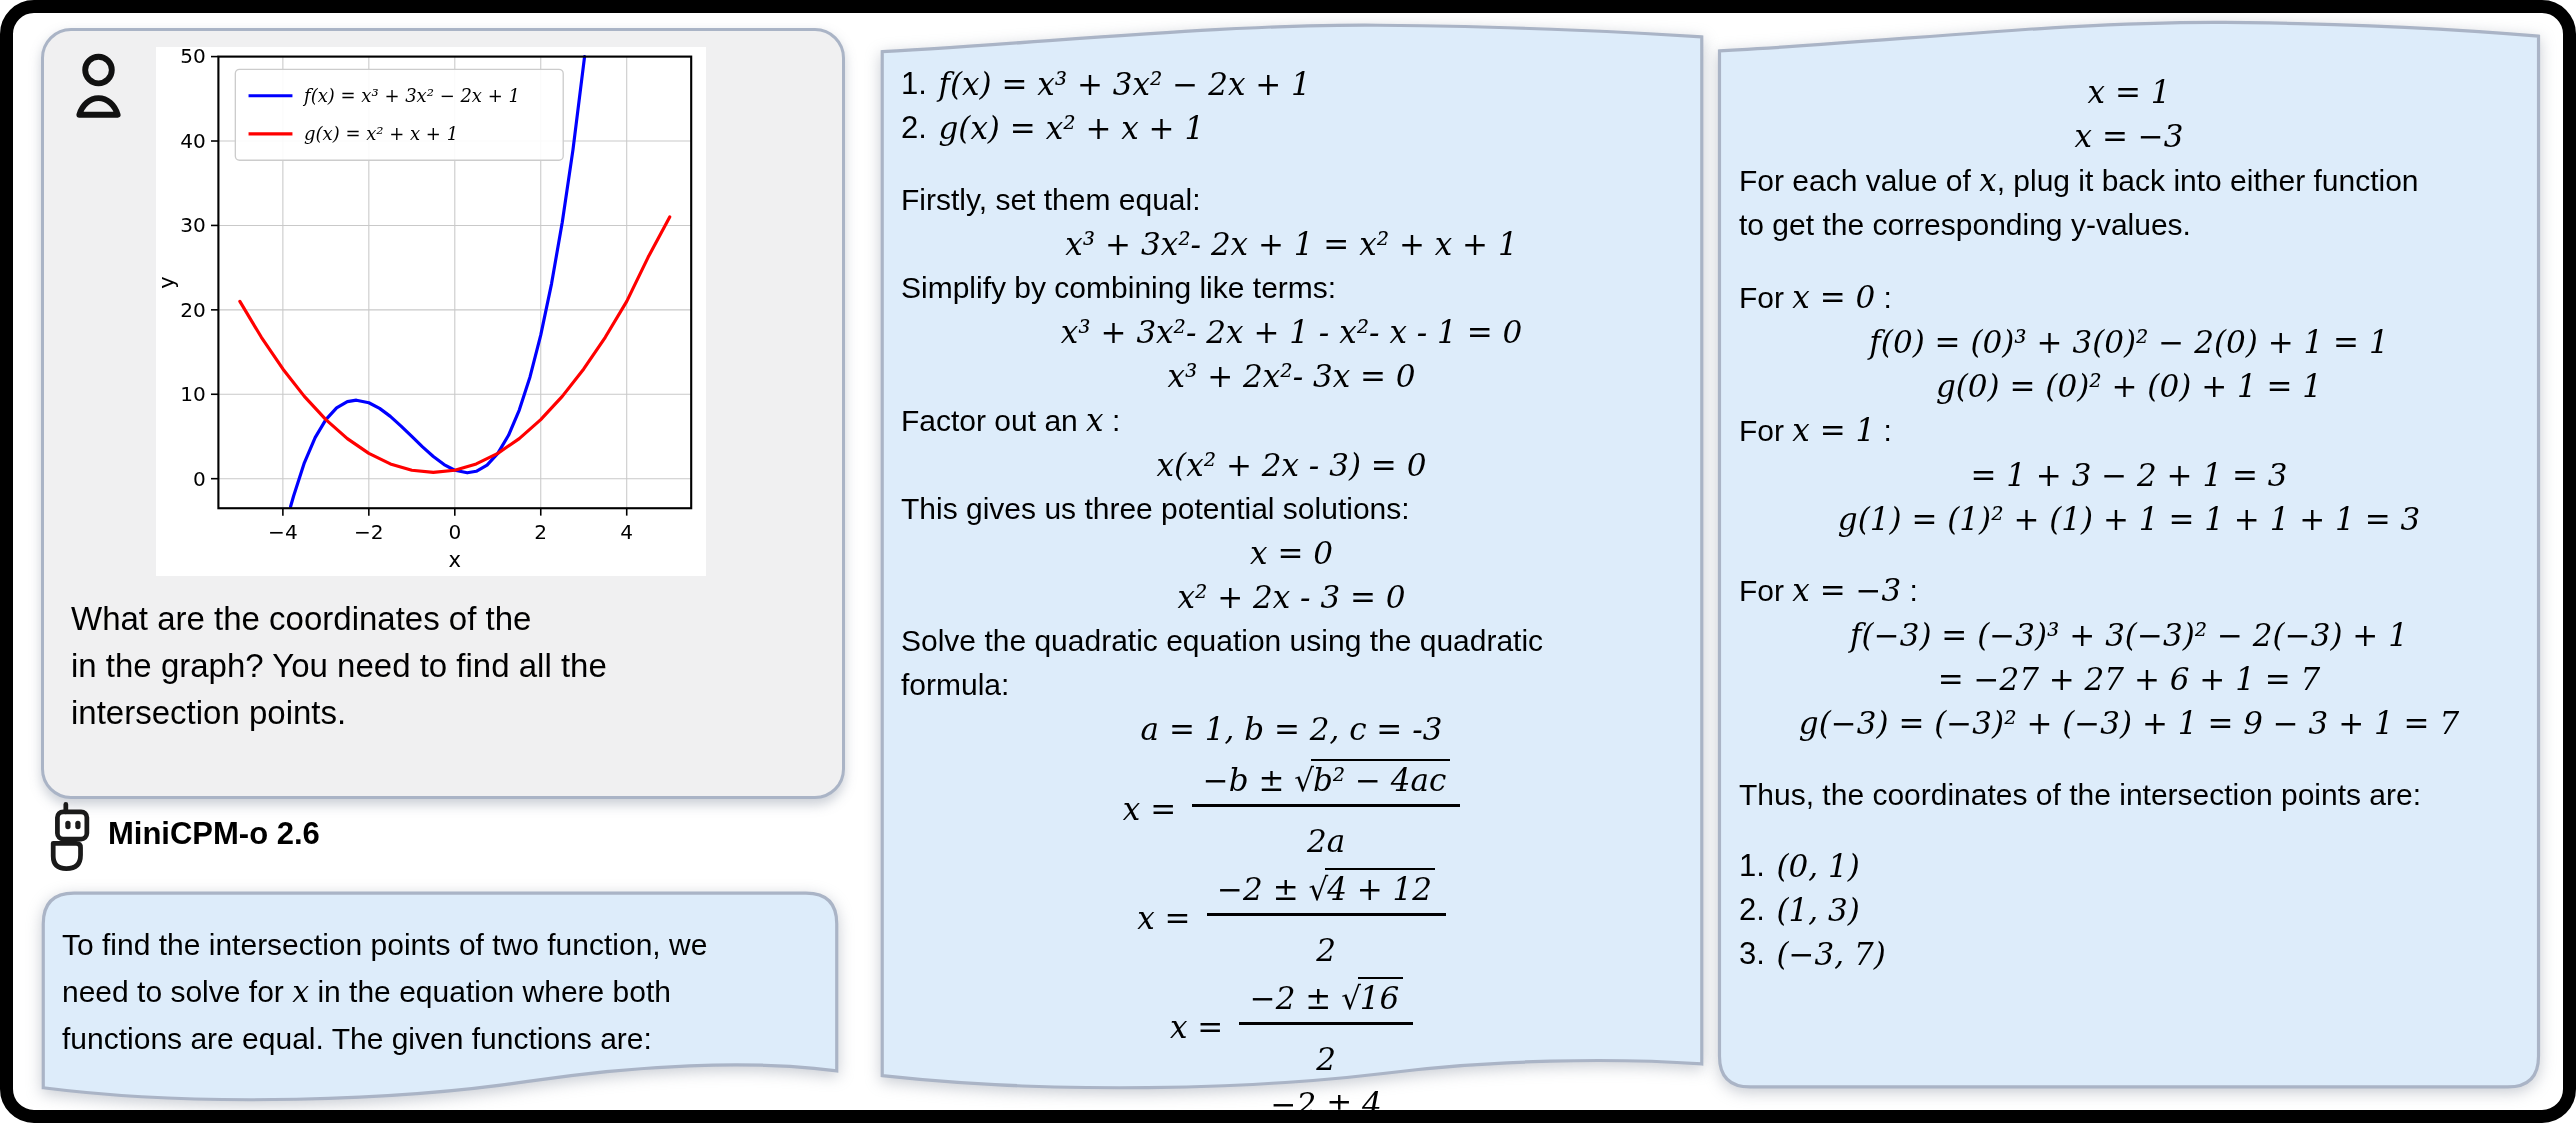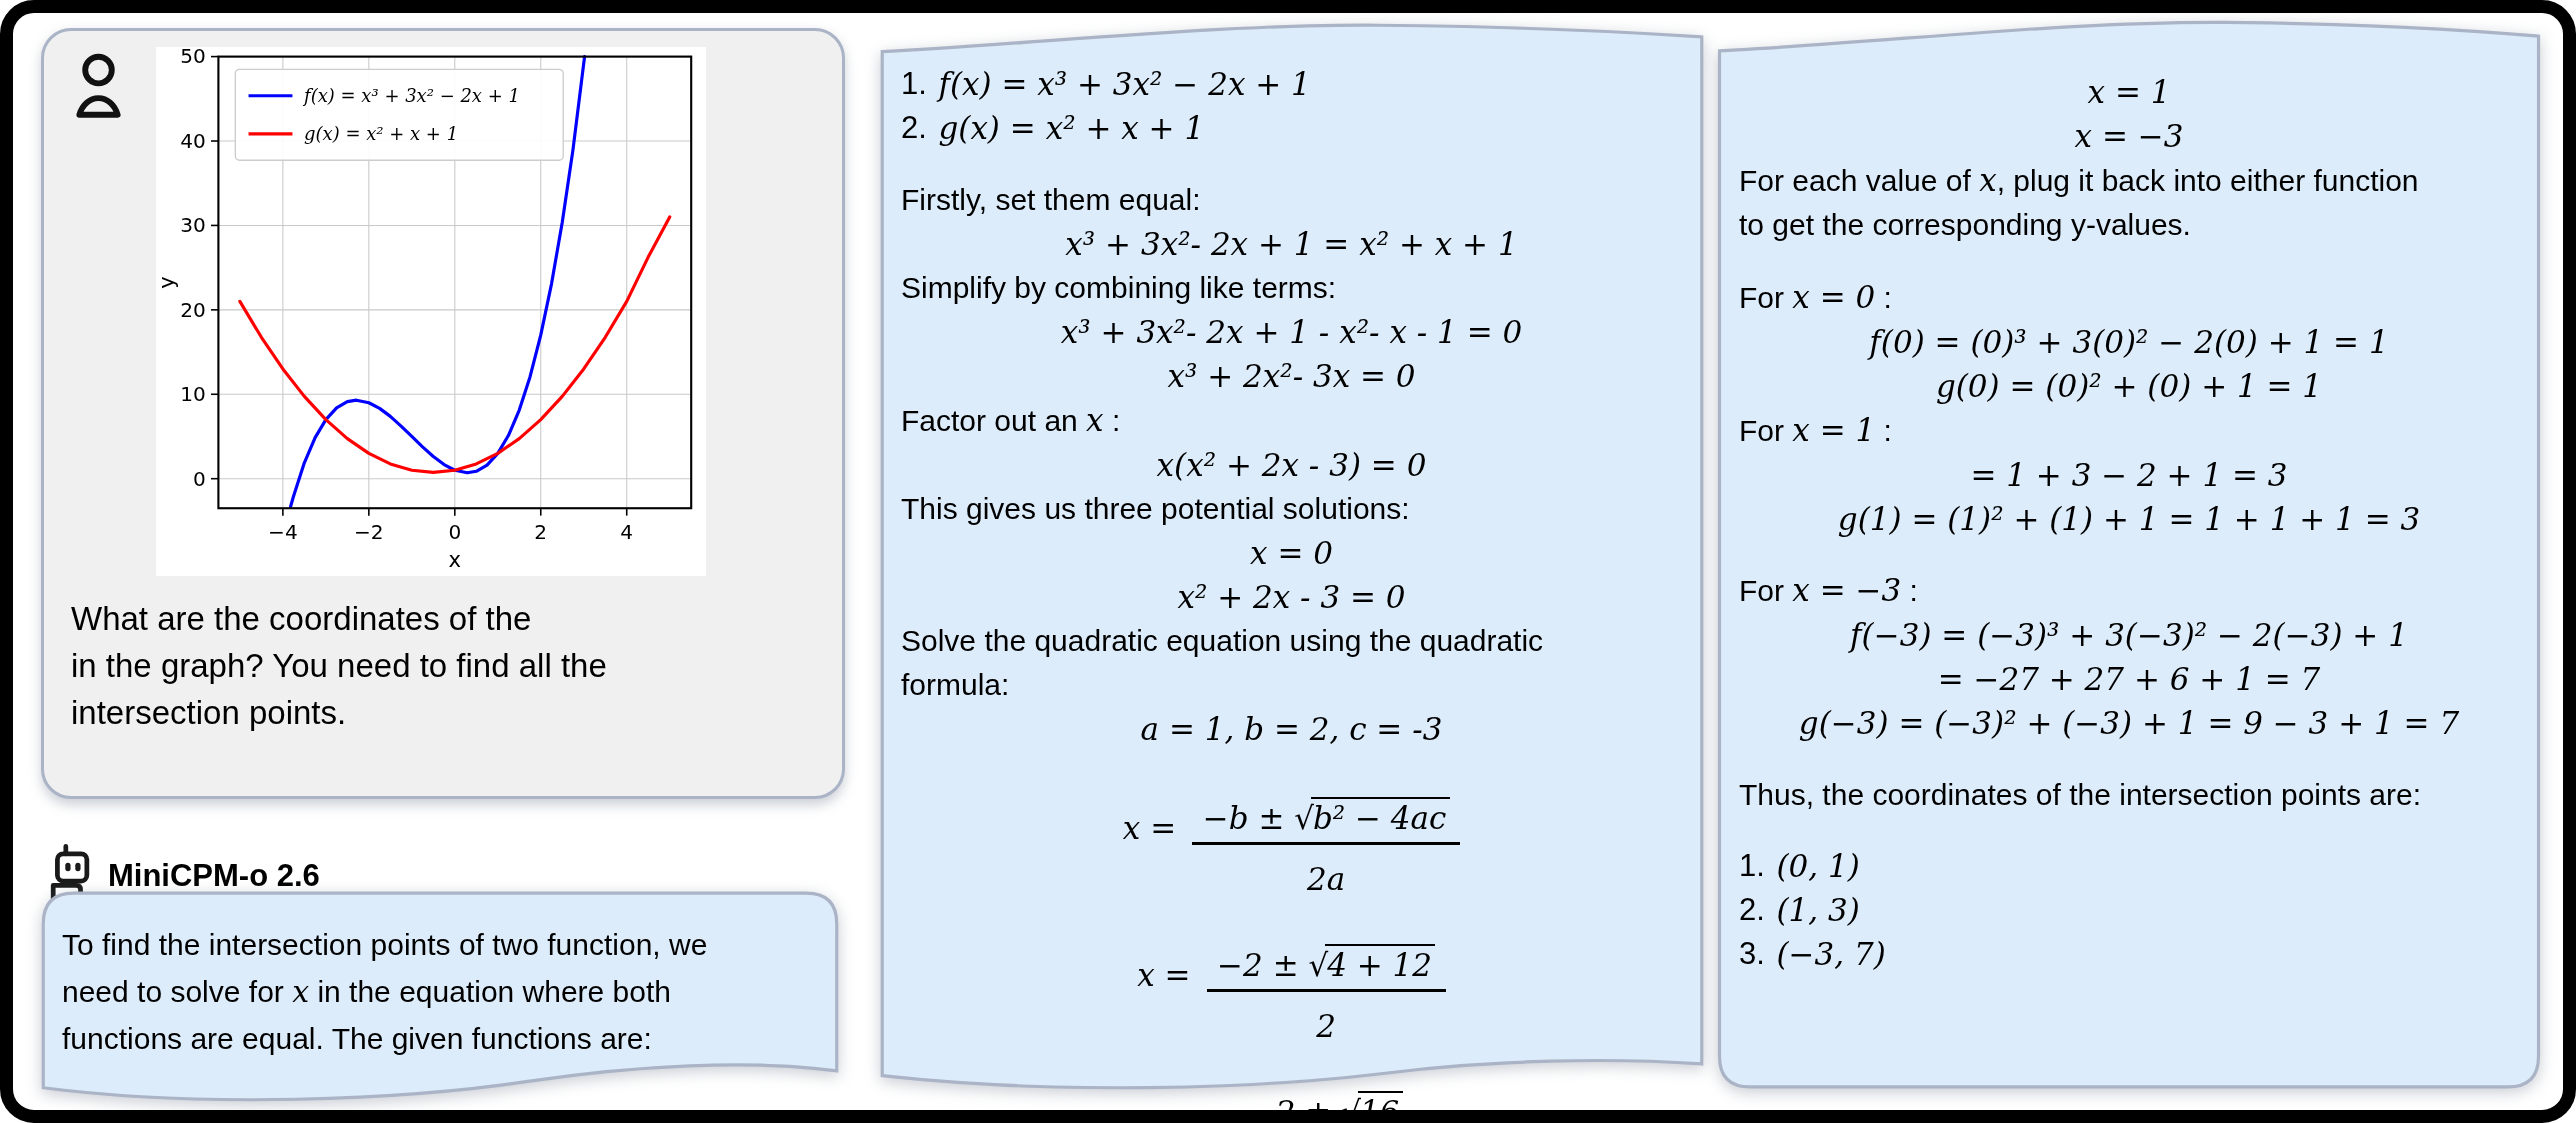--- a/index.html
+++ b/index.html
@@ -18,38 +18,38 @@
   #user-bubble{position:absolute;left:41px;top:27.5px;width:798px;height:765px;
      background:#f0f0f1;border:3.2px solid #aab4c6;border-radius:30px;
      box-shadow:0 5.3px 11.6px rgba(110,120,140,.35);}
   .bubble-svg{position:absolute;filter:drop-shadow(0 4.2px 7.4px rgba(110,120,140,.38));}
   .bubble-content{position:absolute;}
 
   
   #avatar{position:absolute;left:30px;top:22px;}
   #figure{position:absolute;left:112px;top:16px;width:550px;height:529px;background:#ffffff;}
   #question{position:absolute;left:27px;top:564px;width:752px;font-weight:normal;font-size:33px;line-height:47px;}
-  #bot-row{position:absolute;left:49px;top:843px;width:741px;height:74px;}
+  #bot-row{position:absolute;left:49px;top:801px;width:741px;height:74px;}
   #bot-icon{position:absolute;left:0;top:0;}
   #bot-name{position:absolute;left:59px;top:15px;font-weight:bold;font-size:31px;}
 
   #intro-bubble-content{left:62px;top:921px;width:757px;font-size:30px;line-height:47px;}
 
   
   #mid-content{left:901px;top:62px;width:781px;}
   #right-content{left:1739px;top:70px;width:780px;}
 
   
   .fracline{display:flex;justify-content:center;align-items:center;gap:16px;
             font-family:"DejaVu Serif",serif;font-style:italic;font-size:31px;margin:7.4px 0;}
   .frac{display:inline-block;text-align:center;}
   .frac .num{display:block;padding:1.1px 10.6px 6.4px;border-bottom:3.2px solid #000;white-space:nowrap;}
   .frac .den{display:block;padding-top:16px;}
   .rad{white-space:nowrap;}
-  .radicand{display:inline-block;border-top:2.6px solid #000;padding:1.1px 3.2px 0 2.1px;margin-left:-3.2px;margin-top:38px;}
+  .radicand{display:inline-block;border-top:2.6px solid #000;padding:1.1px 3.2px 0 2.1px;margin-left:-3.2px;}
 </style>
 </head>
 <body>
 
 <div id="canvas">
 
   <div id="user-bubble">
     <svg id="avatar" width="49" height="66" viewBox="0 0 92 124">
       <circle cx="46" cy="32" r="25" fill="none" stroke="#111" stroke-width="11"></circle>
       <path d="M10 116 A38 46 0 0 1 82 116 Z" fill="none" stroke="#111" stroke-width="11" stroke-linejoin="round"></path>

